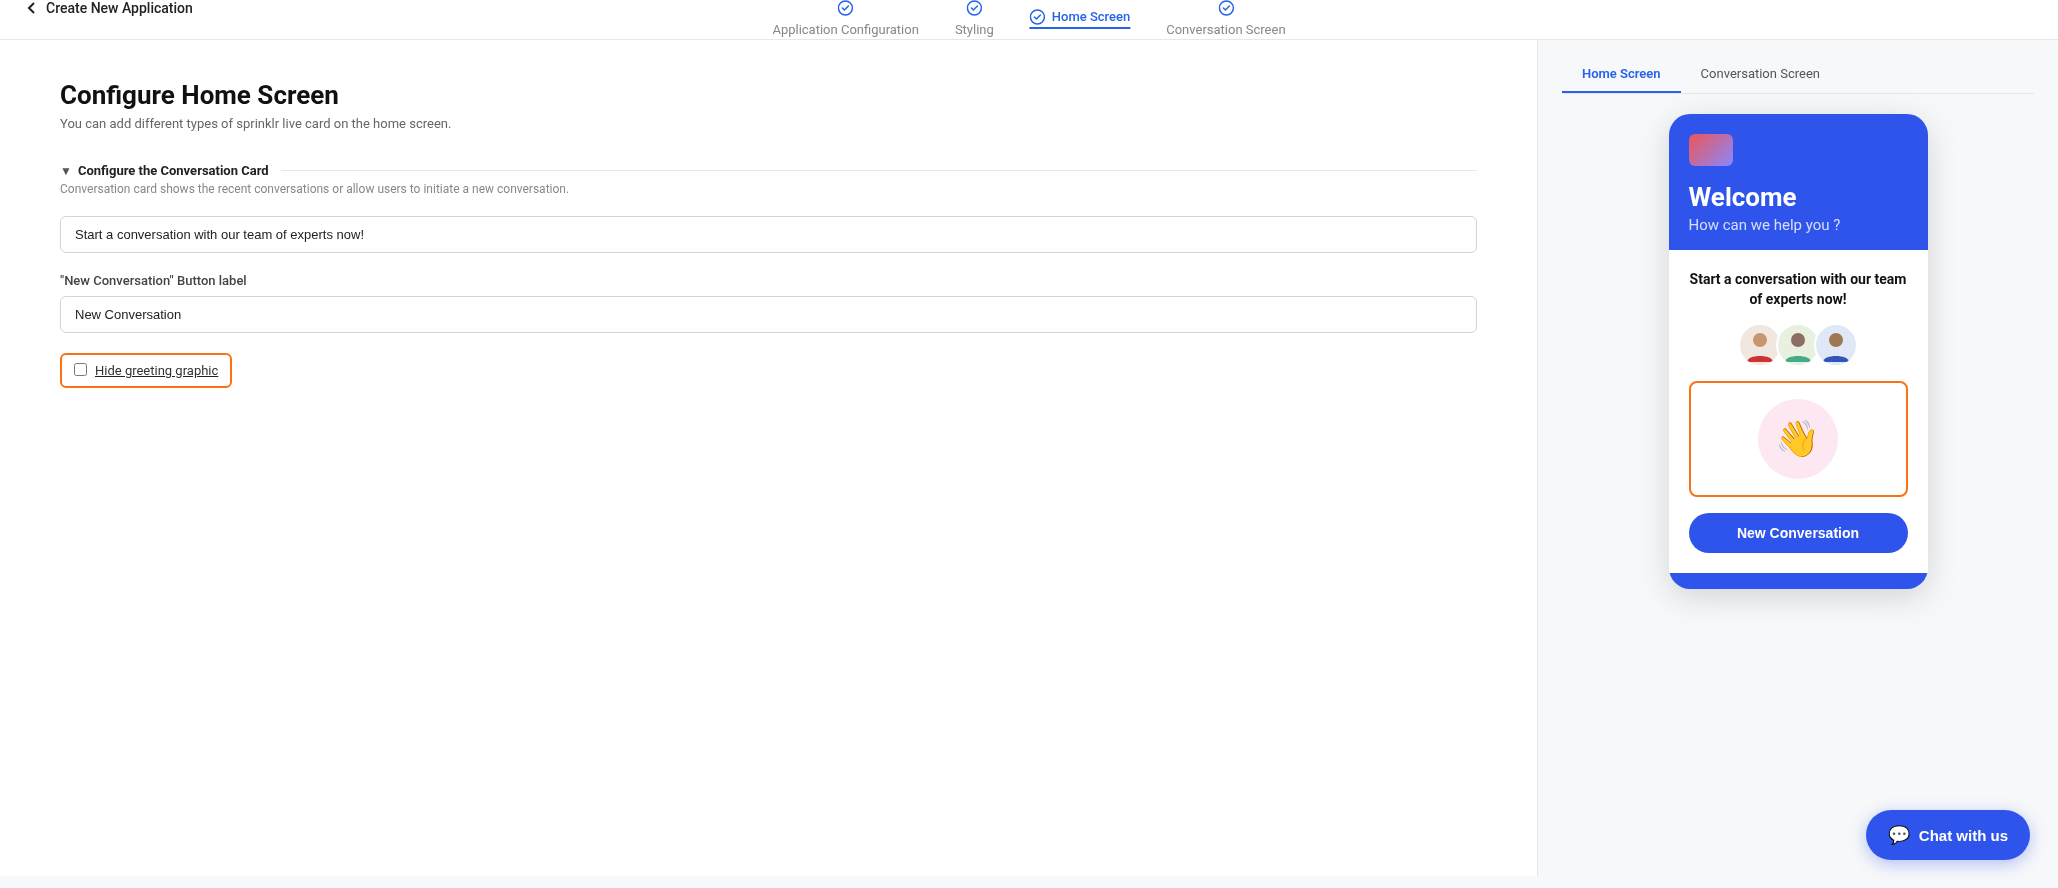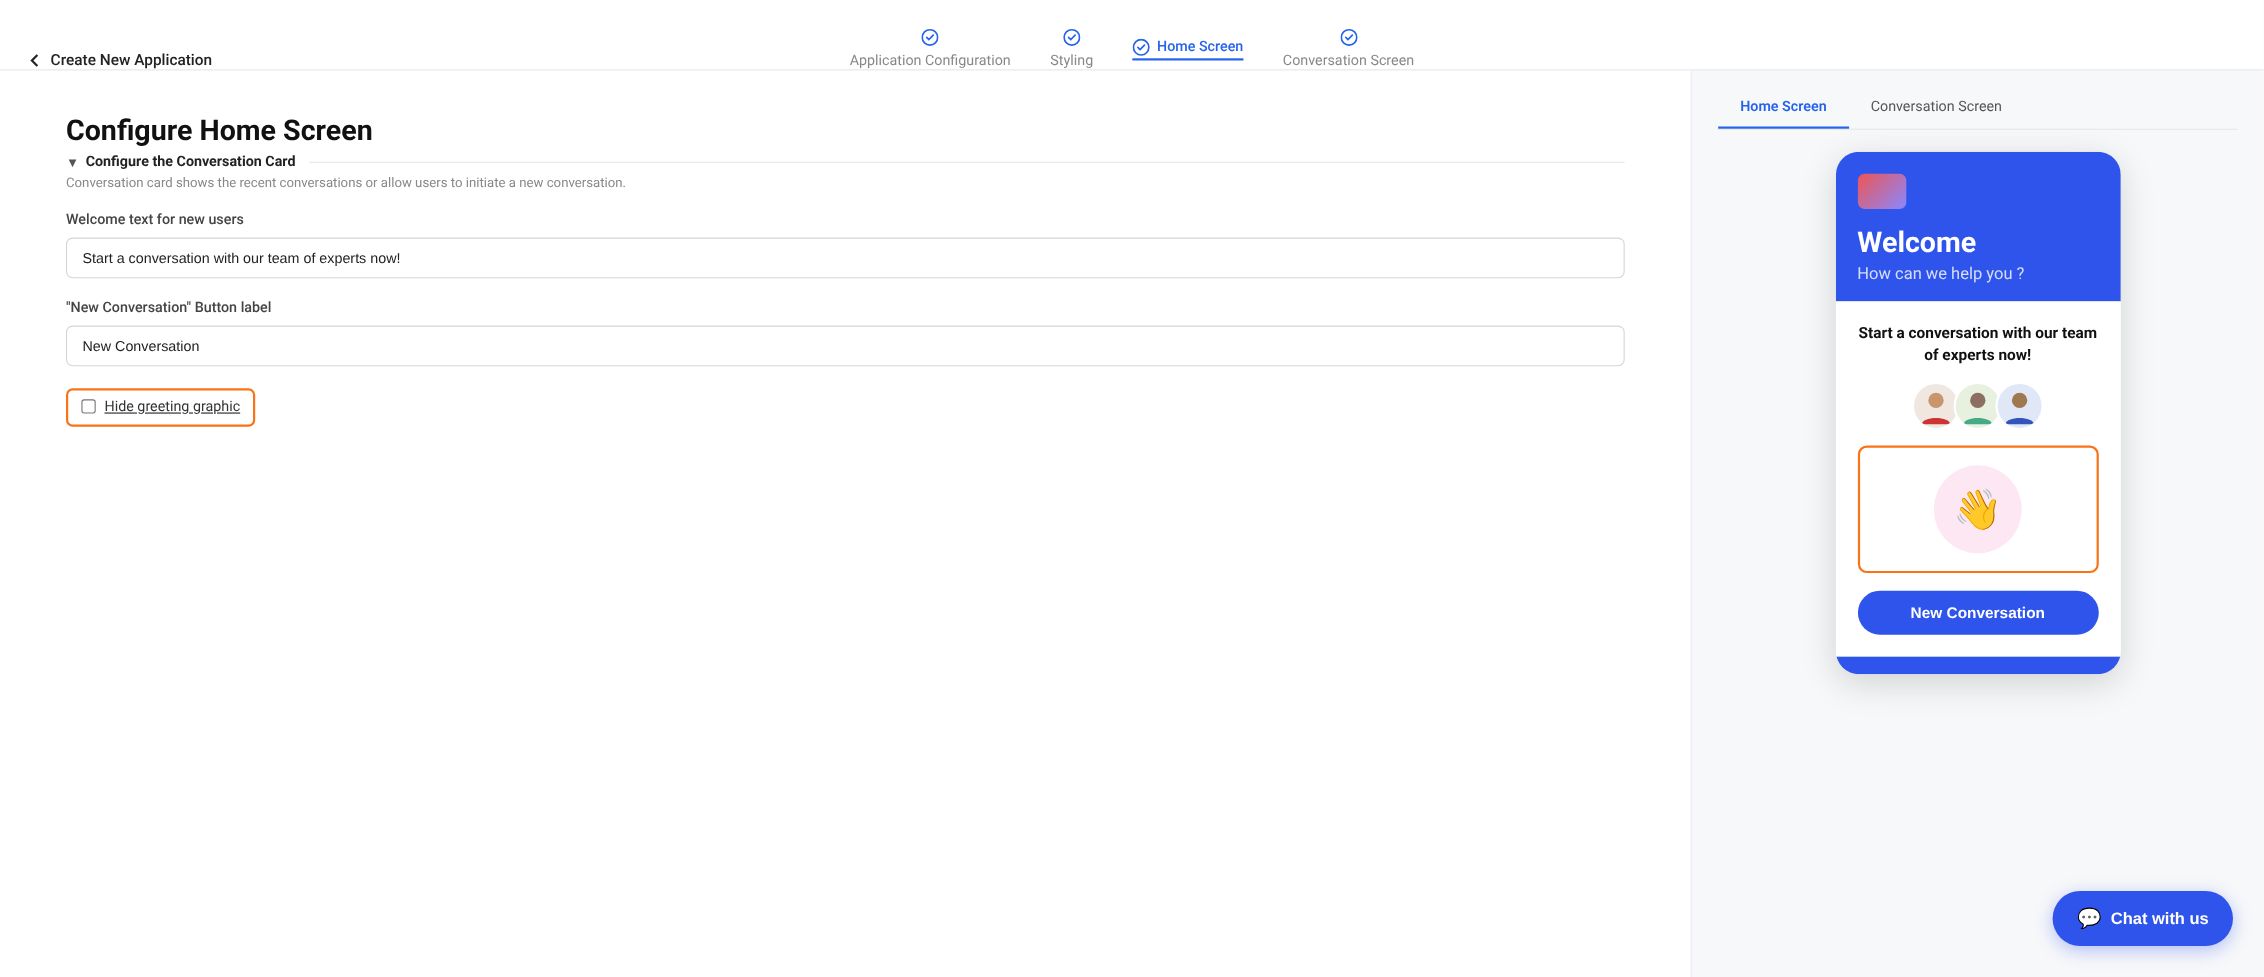--- a/index.html
+++ b/index.html
@@ -1,20 +1,20 @@
 <!DOCTYPE html>
 <html><head>
   <meta charset="utf-8">
   <style>
     * { box-sizing: border-box; margin: 0; padding: 0; }
     body { font-family: -apple-system, BlinkMacSystemFont, 'Segoe UI', Roboto, sans-serif; background: #f7f8fa; color: #222; font-size: 14px; }
 
     
     .top-nav {
-      display: flex; align-items: flex-end; height: 64px;
+      display: flex; align-items: flex-start; height: 40px;
       background: #fff; border-bottom: 1px solid #e5e7eb;
       padding: 0 24px; position: relative;
     }
     .top-nav .back-btn {
       display: flex; align-items: center; gap: 6px; cursor: pointer;
       font-size: 14px; color: #222; font-weight: 500;
     }
     .top-nav .back-btn svg { width: 16px; height: 16px; }
     .nav-steps {
       position: absolute; left: 50%; transform: translateX(-50%);
@@ -202,32 +202,32 @@
       </span>
       <span>Conversation Screen</span>
     </div>
   </div>
 </nav>
 
 <div class="main-layout">
 
   <div class="left-panel">
     <h1 class="page-title">Configure Home Screen</h1>
+    <p class="page-subtitle">You can add different types of sprinklr live card on the home screen.</p>
 
     
     <div class="section-header-line">
       <span class="collapse-icon">▼</span>
       <span class="section-title">Configure the Conversation Card</span>
       <div class="section-divider"></div>
     </div>
     <p class="section-desc">Conversation card shows the recent conversations or allow users to initiate a new conversation.</p>
 
     
     <div>
-      <div class="field-label">Welcome text for new users</div>
       <input class="field-input" type="text" value="Start a conversation with our team of experts now!" style="">
     </div>
 
     
     <div>
       <div class="field-label">"New Conversation" Button label</div>
       <input class="field-input" type="text" value="New Conversation" style="">
     </div>
 
     

